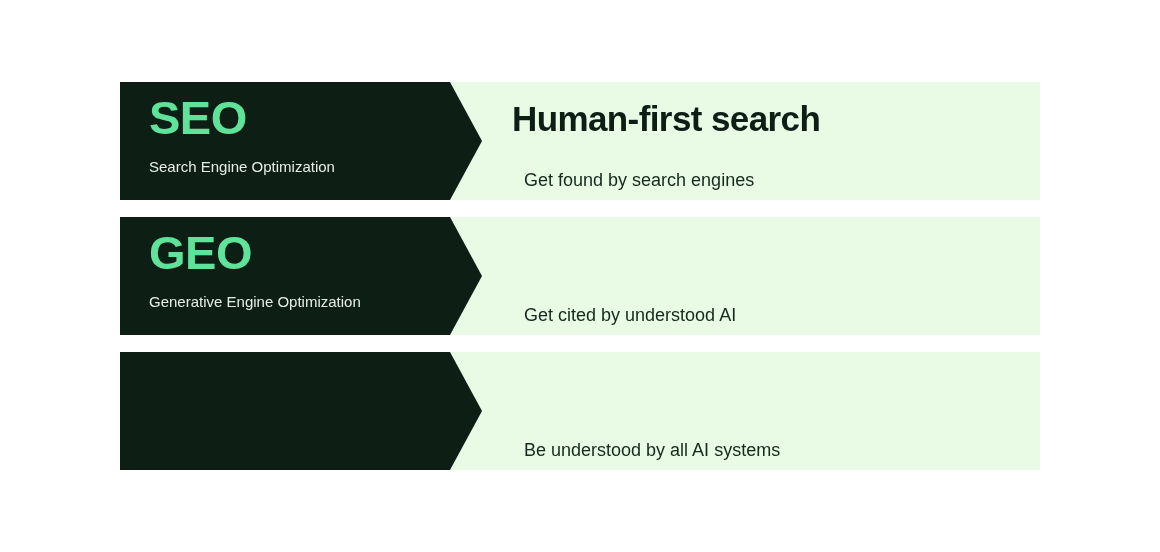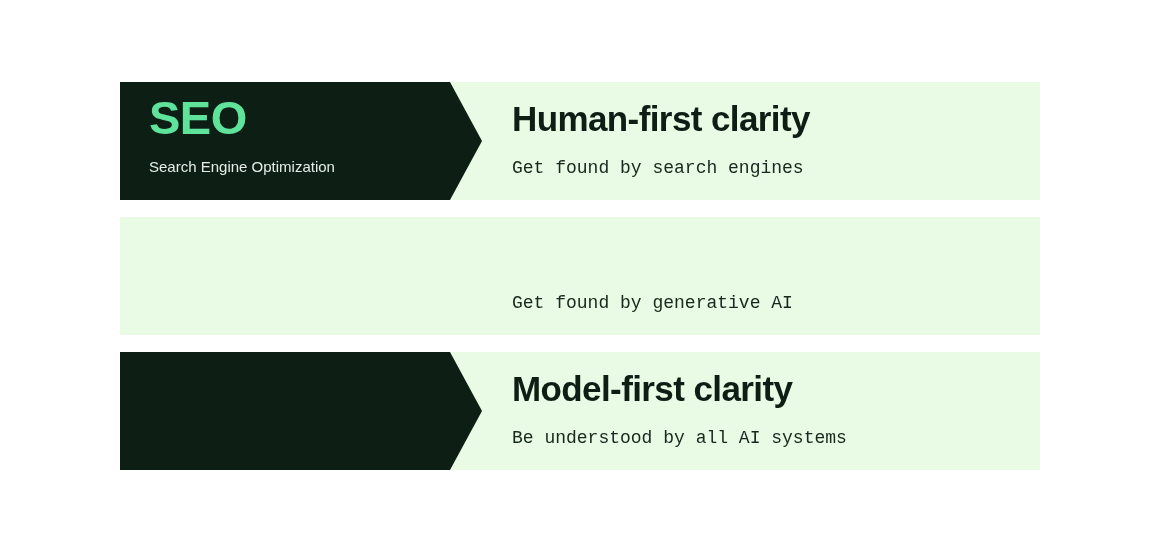--- a/index.html
+++ b/index.html
@@ -96,57 +96,61 @@
     font-weight: 700;
     letter-spacing: -0.6px;
     color: #0D1F15;
     white-space: nowrap;
   }
 
   .detail-subtitle {
     position: absolute;
     left: 0;
     top: 76px;
-    margin: 0;
+    margin: 12px;
     font-size: 18px;
     line-height: 1.2;
     font-weight: 400;
     color: #15291C;
     white-space: nowrap;
-    font-family: Liberation Mono, monospace;
   }
 </style>
 </head>
 <body>
 
 <div class="board">
 
   <div class="row">
     <div class="acronym-block">
       <div class="acronym-inner">
         <p class="acronym">SEO</p>
         <p class="acronym-expansion">Search Engine Optimization</p>
       </div>
     </div>
     <div class="detail">
-      <p class="detail-title">Human-first clarity</p>
+      <p class="detail-title">Human-first search</p>
       <p class="detail-subtitle">Get found by search engines</p>
     </div>
   </div>
 
   <div class="row">
+    <div class="acronym-block">
+      <div class="acronym-inner">
+        <p class="acronym">GEO</p>
+        <p class="acronym-expansion">Generative Engine Optimization</p>
+      </div>
+    </div>
     <div class="detail">
-      <p class="detail-subtitle">Get found by generative AI</p>
+      <p class="detail-subtitle">Get cited by understood AI</p>
     </div>
   </div>
 
   <div class="row">
     <div class="acronym-block">
       <div class="acronym-inner">
       </div>
     </div>
     <div class="detail">
-      <p class="detail-title">Model-first clarity</p>
       <p class="detail-subtitle">Be understood by all AI systems</p>
     </div>
   </div>
 
 </div>
 
 </body></html>

